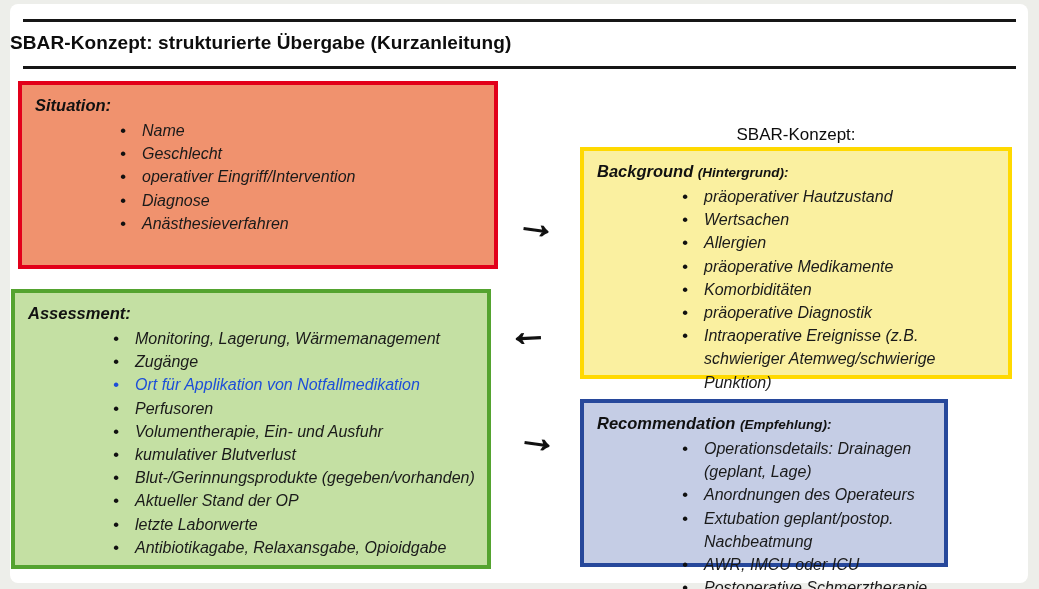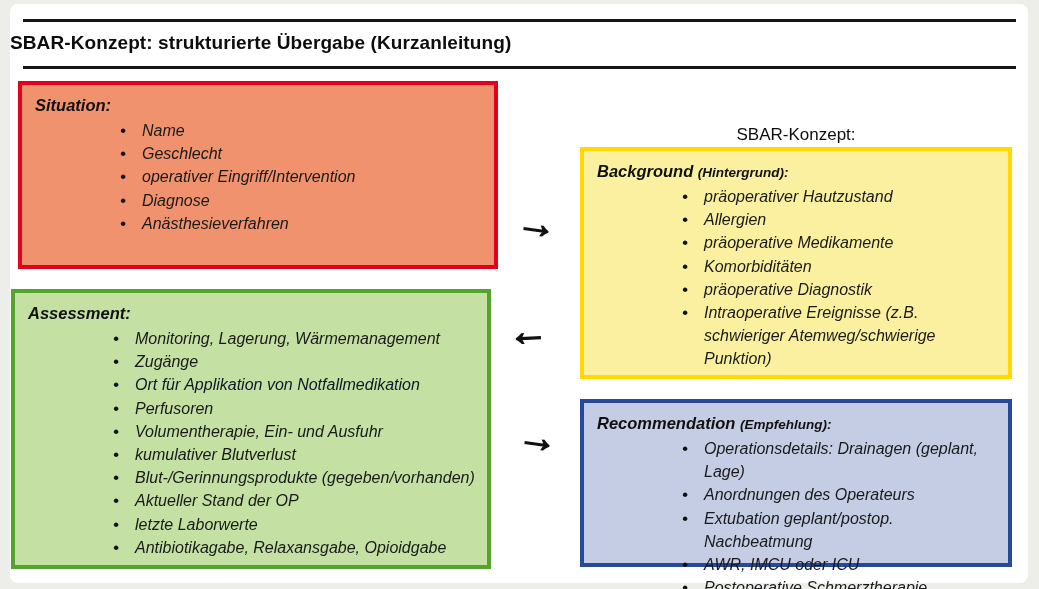--- a/index.html
+++ b/index.html
@@ -57,24 +57,24 @@
   }
   .box-assessment {
     left:1px; top:285px; width:480px; height:280px;
     background:#c4e0a3; border-color:#54a32f;
   }
   .box-background {
     left:570px; top:143px; width:432px; height:232px;
     background:#faf0a0; border-color:#ffd900;
   }
   .box-recommendation {
-    left:570px; top:395px; width:432px; height:168px;
+    left:570px; top:395px; width:368px; height:168px;
     background:#c5cde5; border-color:#27489b;
   }
-  .box-assessment li.hl, .box-assessment li.hl::before { color:#0f172a; }
+  .box-assessment li.hl, .box-assessment li.hl::before { color:#1d4ed8; }
   .arrow {
     position:absolute; width:56px; height:56px;
     display:flex; align-items:center; justify-content:center;
     font-size:40px; font-weight:bold; color:#111;
     -webkit-text-stroke:1.5px #111;
   }
   .arrow-1 { left:499px; top:191px; transform:rotate(8deg); }
   .arrow-2 { left:490px; top:299px; transform:rotate(-3deg); }
   .arrow-3 { left:500px; top:405px; transform:rotate(8deg); }
 </style>
@@ -116,20 +116,21 @@
 
   <div class="right-header">
     <div>SBAR-Konzept:</div>
     <div>strukturierte Übergabe</div>
   </div>
 
   <section class="box box-background">
     <h2><span>Background</span> <span class="sub">(Hintergrund):</span></h2>
     <ul>
       <li>präoperativer Hautzustand</li>
+      <li>Wertsachen</li>
       <li>Allergien</li>
       <li>präoperative Medikamente</li>
       <li>Komorbiditäten</li>
       <li>präoperative Diagnostik</li>
       <li>Intraoperative Ereignisse (z.B. schwieriger Atemweg/schwierige Punktion)</li>
     </ul>
   </section>
 
   <section class="box box-recommendation">
     <h2><span>Recommendation</span> <span class="sub">(Empfehlung):</span></h2>

